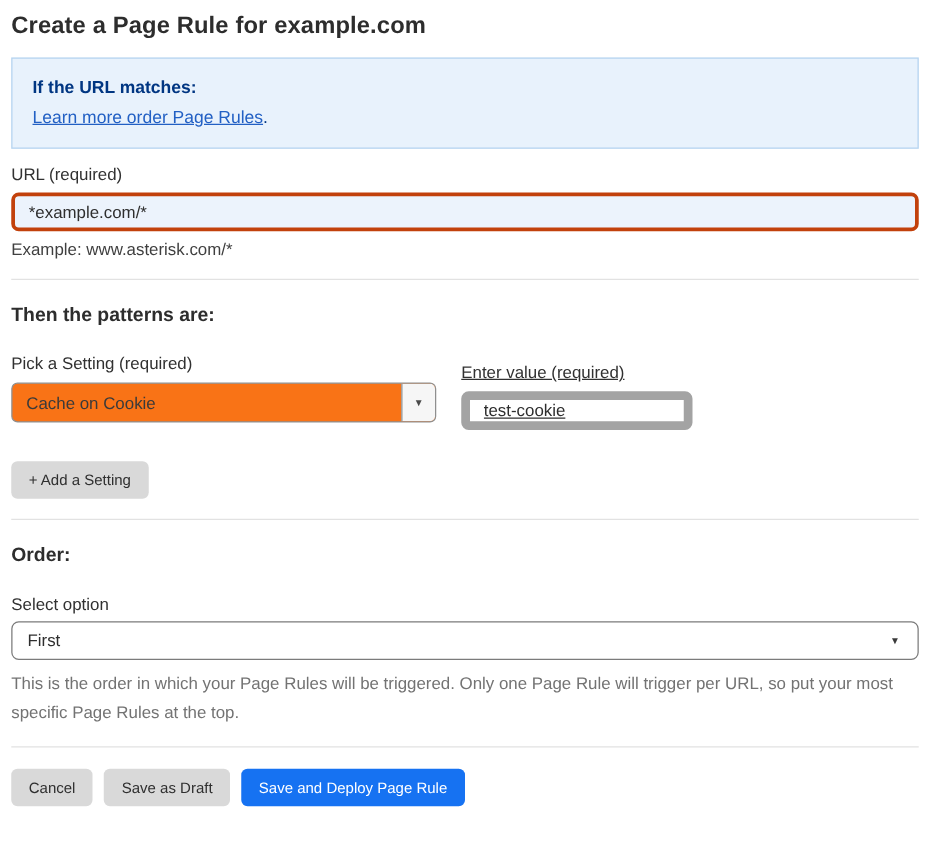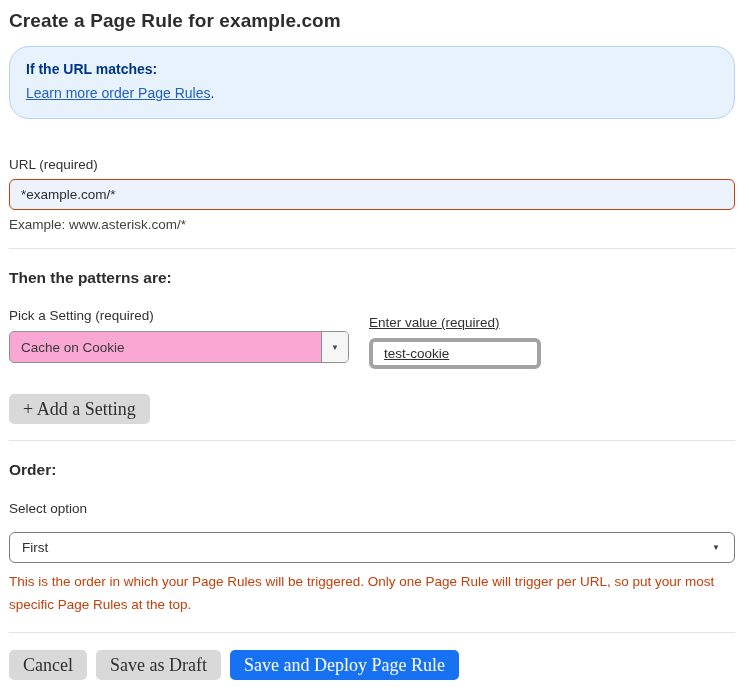--- a/index.html
+++ b/index.html
@@ -18,21 +18,21 @@
     font-size: 19px;
     font-weight: bold;
     color: #2d2d2d;
     letter-spacing: 0.1px;
   }
   
   .info-box {
     margin-top: 14px;
     background: #e8f2fc;
     border: 1px solid #b5d3f0;
-    border-radius: 20px;
+    border-radius: 0;
     padding: 11px 16px 13px 16px;
     font-size: 14px;
     line-height: 23px;
     color: #003682;
   }
   .info-heading {
     font-weight: bold;
     margin-bottom: 1px;
   }
   .info-link {
@@ -43,28 +43,28 @@
   
   .field-label {
     font-size: 13.5px;
     color: #313131;
   }
   .helper-text {
     font-size: 13.5px;
     color: #3f3f3f;
   }
   
-  .url-label { margin-top: 38px; }
+  .url-label { margin-top: 13px; }
   .url-input {
     display: block;
     margin-top: 7px;
     width: 100%;
     height: 31px;
     background: #ecf3fc;
-    border: 1px solid #c2410c;
+    border: 3px solid #c2410c;
     border-radius: 6px;
     padding: 0 11px;
     font-family: "Liberation Sans", sans-serif;
     font-size: 13.5px;
     color: #2e2e2e;
     outline: none;
   }
   .url-example { margin-top: 7px; }
   .divider {
     border: none;
@@ -81,21 +81,21 @@
   
   .settings-row {
     display: flex;
     margin-top: 21px;
   }
   .settings-col-left { width: 340px; }
   .settings-col-right { margin-left: 20px; padding-top: 7px; text-decoration: underline; }
   .select-split {
     margin-top: 8px;
     height: 32px;
-    background: #f9a8d4;
+    background: #f97316;
     border: 1px solid #8f8f8f;
     border-radius: 5px;
     display: flex;
     align-items: stretch;
     cursor: pointer;
     overflow: hidden;
   }
   .select-split-text {
     flex: 1;
     display: flex;
@@ -110,56 +110,56 @@
     background: #f6f6f6;
     display: flex;
     align-items: center;
     justify-content: center;
     font-size: 8px;
     color: #4a4a4a;
   }
   .value-input {
     display: block;
     margin-top: 8px;
-    width: 172px;
+    width: 185px;
     height: 31px;
     background: #ffffff;
-    border: 4px solid #a3a3a3;
+    border: 7px solid #a3a3a3;
     border-radius: 6px;
     padding: 0 11px;
     font-family: "Liberation Sans", sans-serif;
     font-size: 13.5px;
     color: #2e2e2e;
     outline: none;
   }
   
   .btn {
     display: inline-block;
     border: none;
     border-radius: 5px;
-    font-family: Liberation Serif, serif;
-    font-size: 18px;
+    font-family: Liberation Sans, sans-serif;
+    font-size: 12px;
     cursor: pointer;
     padding: 0 14px;
     height: 30px;
     line-height: 30px;
   }
   .btn-gray {
     background: #d9d9d9;
     color: #2f2f2f;
   }
   .btn-blue {
     background: #1672f2;
     color: #ffffff;
   }
   .add-setting-btn { margin-top: 25px; }
   
   .order-select-label { margin-top: 22px; }
   .order-select {
-    margin-top: 16px;
+    margin-top: 6px;
     height: 31px;
     background: #ffffff;
     border: 1px solid #7b7b7b;
     border-radius: 6px;
     display: flex;
     align-items: center;
     padding: 12px 12px;
     font-size: 13.5px;
     color: #2e2e2e;
     cursor: pointer;
@@ -167,21 +167,21 @@
   .order-select-text { flex: 1; }
   .order-select-arrow {
     font-size: 8px;
     color: #3a3a3a;
     padding-right: 2px;
   }
   .order-help {
     margin-top: 7px;
     font-size: 13.5px;
     line-height: 23px;
-    color: #c2410c;
+    color: #737373;
     max-width: 706px;
   }
   
   .footer-row {
     margin-top: 17px;
     display: flex;
     gap: 9px;
   }
 </style>
 </head>

